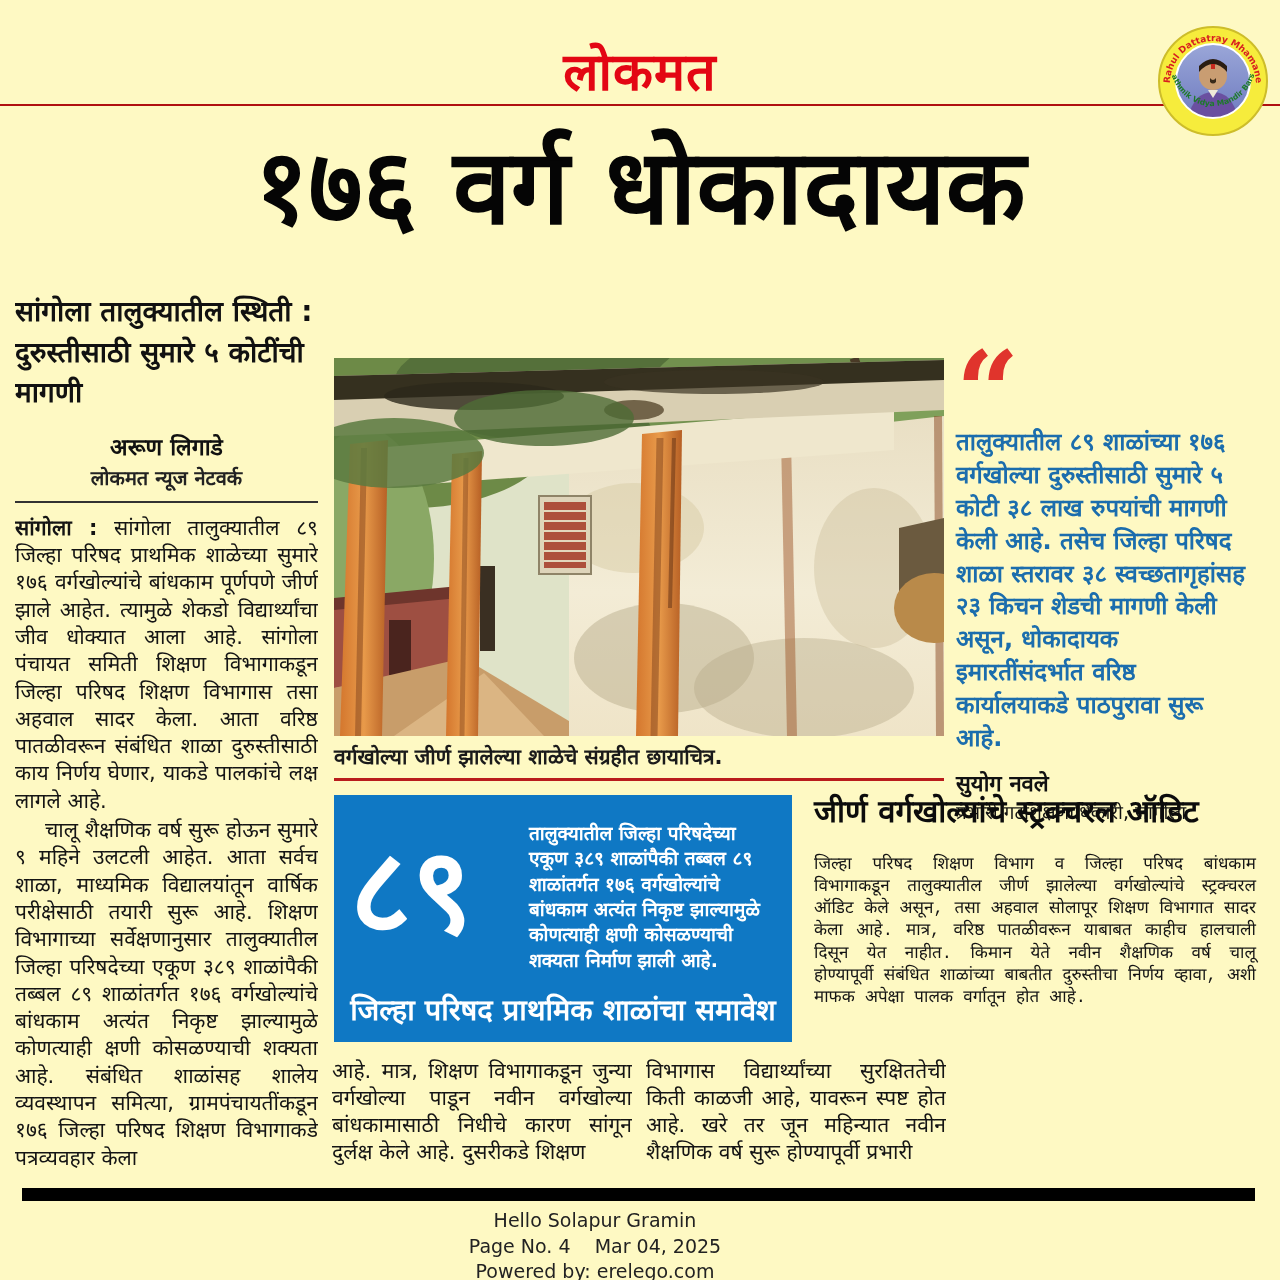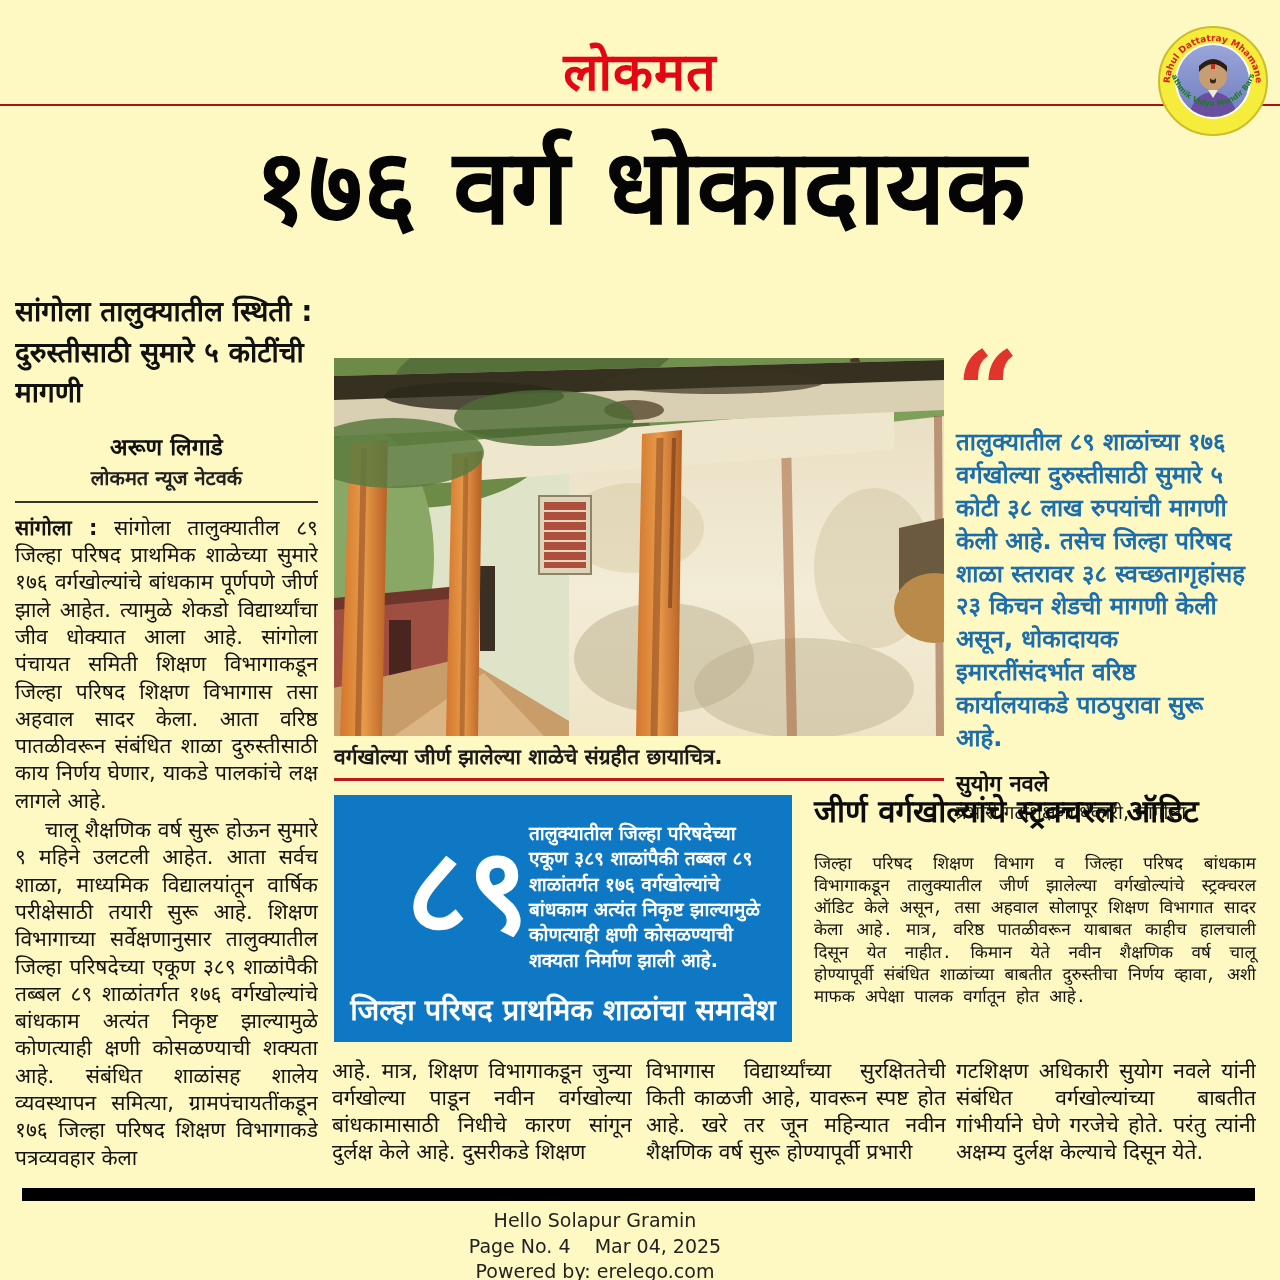--- a/index.html
+++ b/index.html
@@ -40,21 +40,21 @@
                 font-family:"DejaVu Serif","Liberation Serif",serif; }
   .quote-text { font-size:24px; font-weight:bold; color:#1b6dad; line-height:1.37; margin-top:4px; }
   .quote-author { font-size:22px; font-weight:bold; color:#111; margin-top:12px; }
   .quote-role { font-size:19px; color:#111; margin-top:2px; }
 
   .infobox { position:absolute; top:795px; left:334px; width:458px; height:247px;
              background:#0f78c4; color:#ffffff; padding:14px 16px 10px 16px;
              display:flex; flex-direction:column; }
   .infobox-main { display:flex; flex:1; align-items:center; }
   .infobox-number { width:42%; font-size:118px; font-weight:900; line-height:1;
-                    text-align:right; transform:translateY(-6px); }
+                    text-align:left; transform:translateY(-6px); }
   .infobox-text { width:58%; font-size:19px; font-weight:bold; line-height:1.33; }
   .infobox-footer { font-size:29px; font-weight:bold; text-align:center; padding:4px 0 4px 0; }
 
   .audit { position:absolute; top:793px; left:814px; width:442px; }
   .audit-heading { font-size:31px; font-weight:bold; color:#0c0c0c; line-height:1.2; }
   .audit-body { font-size:17px; color:#141414; line-height:1.3; margin-top:24px; text-align:justify;font-family:Liberation Mono, monospace; }
 
   .bcol { position:absolute; top:1058px; width:300px; font-size:21px; color:#141414;
           line-height:1.28; text-align:justify; height:130px; overflow:hidden; }
   .bcol1 { left:332px; } .bcol2 { left:646px; } .bcol3 { left:956px; }
@@ -214,21 +214,20 @@
     <div class="infobox-footer">जिल्हा परिषद प्राथमिक शाळांचा समावेश</div>
   </div>
 
   <div class="audit">
     <div class="audit-heading">जीर्ण वर्गखोल्यांचे स्ट्रक्चरल ऑडिट</div>
     <div class="audit-body">जिल्हा परिषद शिक्षण विभाग व जिल्हा परिषद बांधकाम विभागाकडून तालुक्यातील जीर्ण झालेल्या वर्गखोल्यांचे स्ट्रक्चरल ऑडिट केले असून, तसा अहवाल सोलापूर शिक्षण विभागात सादर केला आहे. मात्र, वरिष्ठ पातळीवरून याबाबत काहीच हालचाली दिसून येत नाहीत. किमान येते नवीन शैक्षणिक वर्ष चालू होण्यापूर्वी संबंधित शाळांच्या बाबतीत दुरुस्तीचा निर्णय व्हावा, अशी माफक अपेक्षा पालक वर्गातून होत आहे.</div>
   </div>
 
   <div class="bcol bcol1">आहे. मात्र, शिक्षण विभागाकडून जुन्या वर्गखोल्या पाडून नवीन वर्गखोल्या बांधकामासाठी निधीचे कारण सांगून दुर्लक्ष केले आहे. दुसरीकडे शिक्षण</div>
   <div class="bcol bcol2">विभागास विद्यार्थ्यांच्या सुरक्षिततेची किती काळजी आहे, यावरून स्पष्ट होत आहे. खरे तर जून महिन्यात नवीन शैक्षणिक वर्ष सुरू होण्यापूर्वी प्रभारी</div>
-  <div class="bcol bcol3">गटशिक्षण अधिकारी सुयोग नवले यांनी संबंधित वर्गखोल्यांच्या बाबतीत गांभीर्याने घेणे गरजेचे होते. परंतु  त्यांनी अक्षम्य दुर्लक्ष केल्याचे दिसून येते.</div>
 
   <div class="black-bar"></div>
 
   <div class="footer">
     <div>Hello Solapur Gramin</div>
     <div class="pre">Page No. 4    Mar 04, 2025</div>
     <div>Powered by: erelego.com</div>
   </div>
 
 </div>

